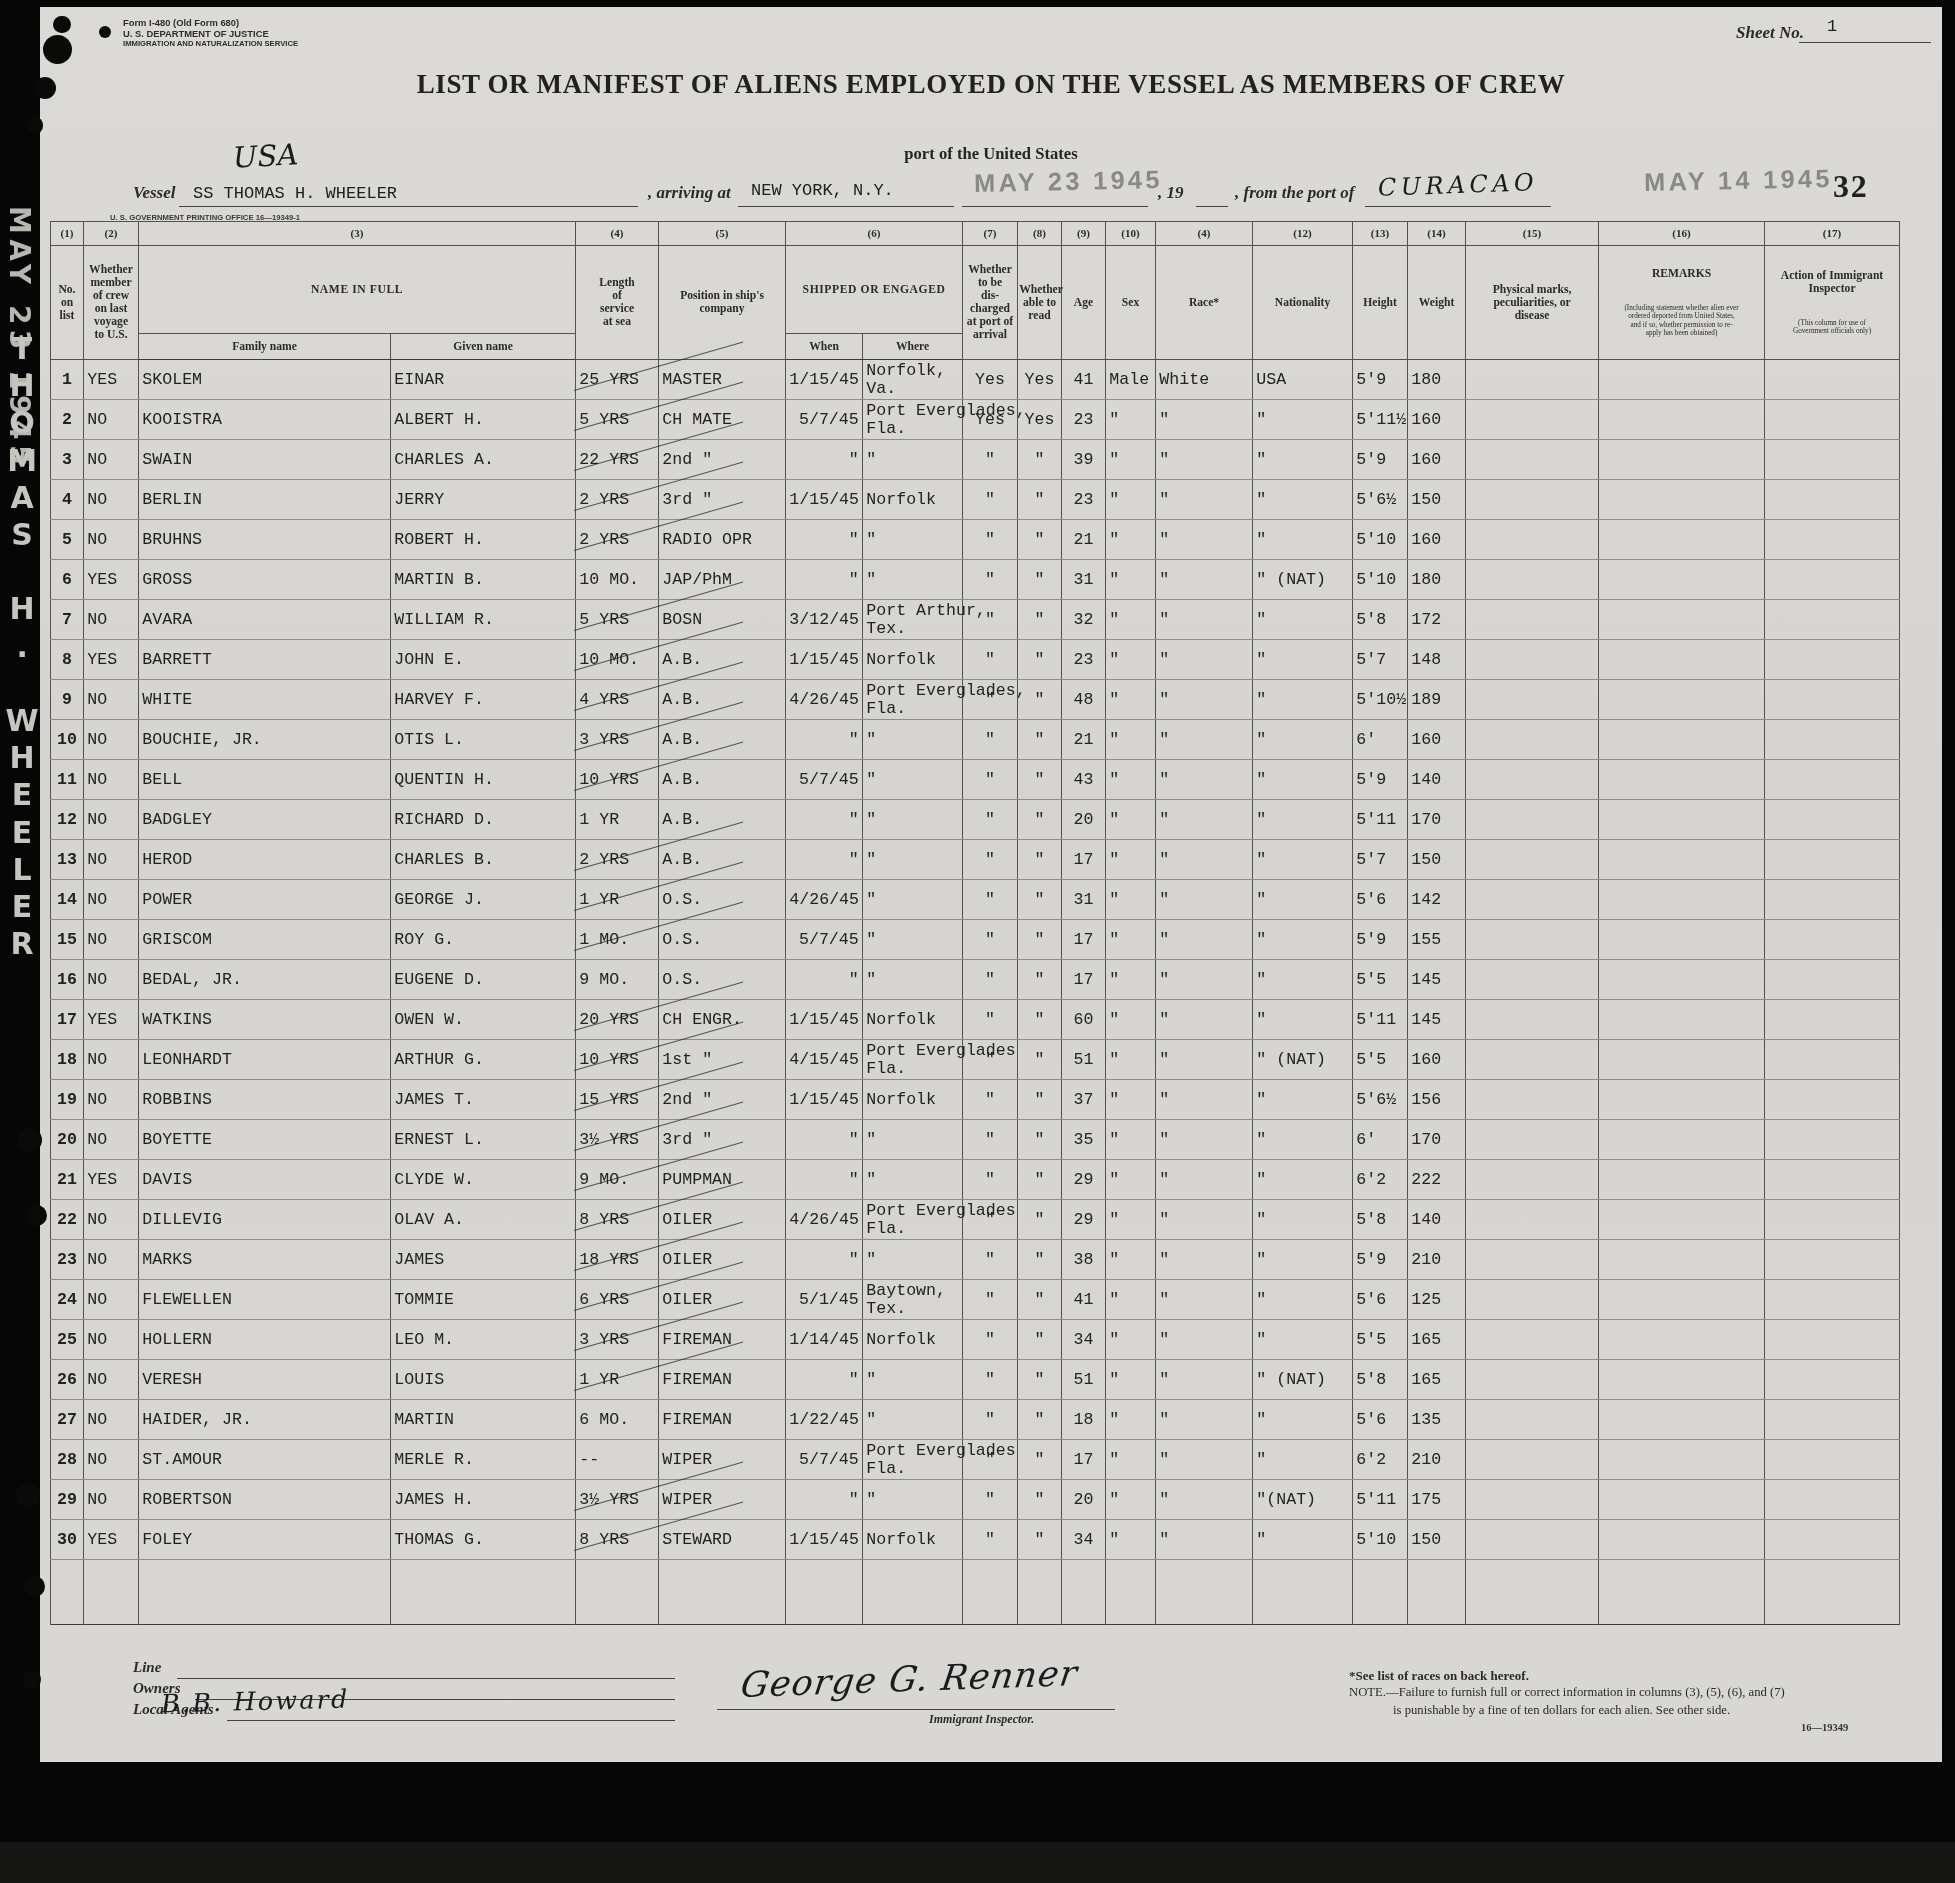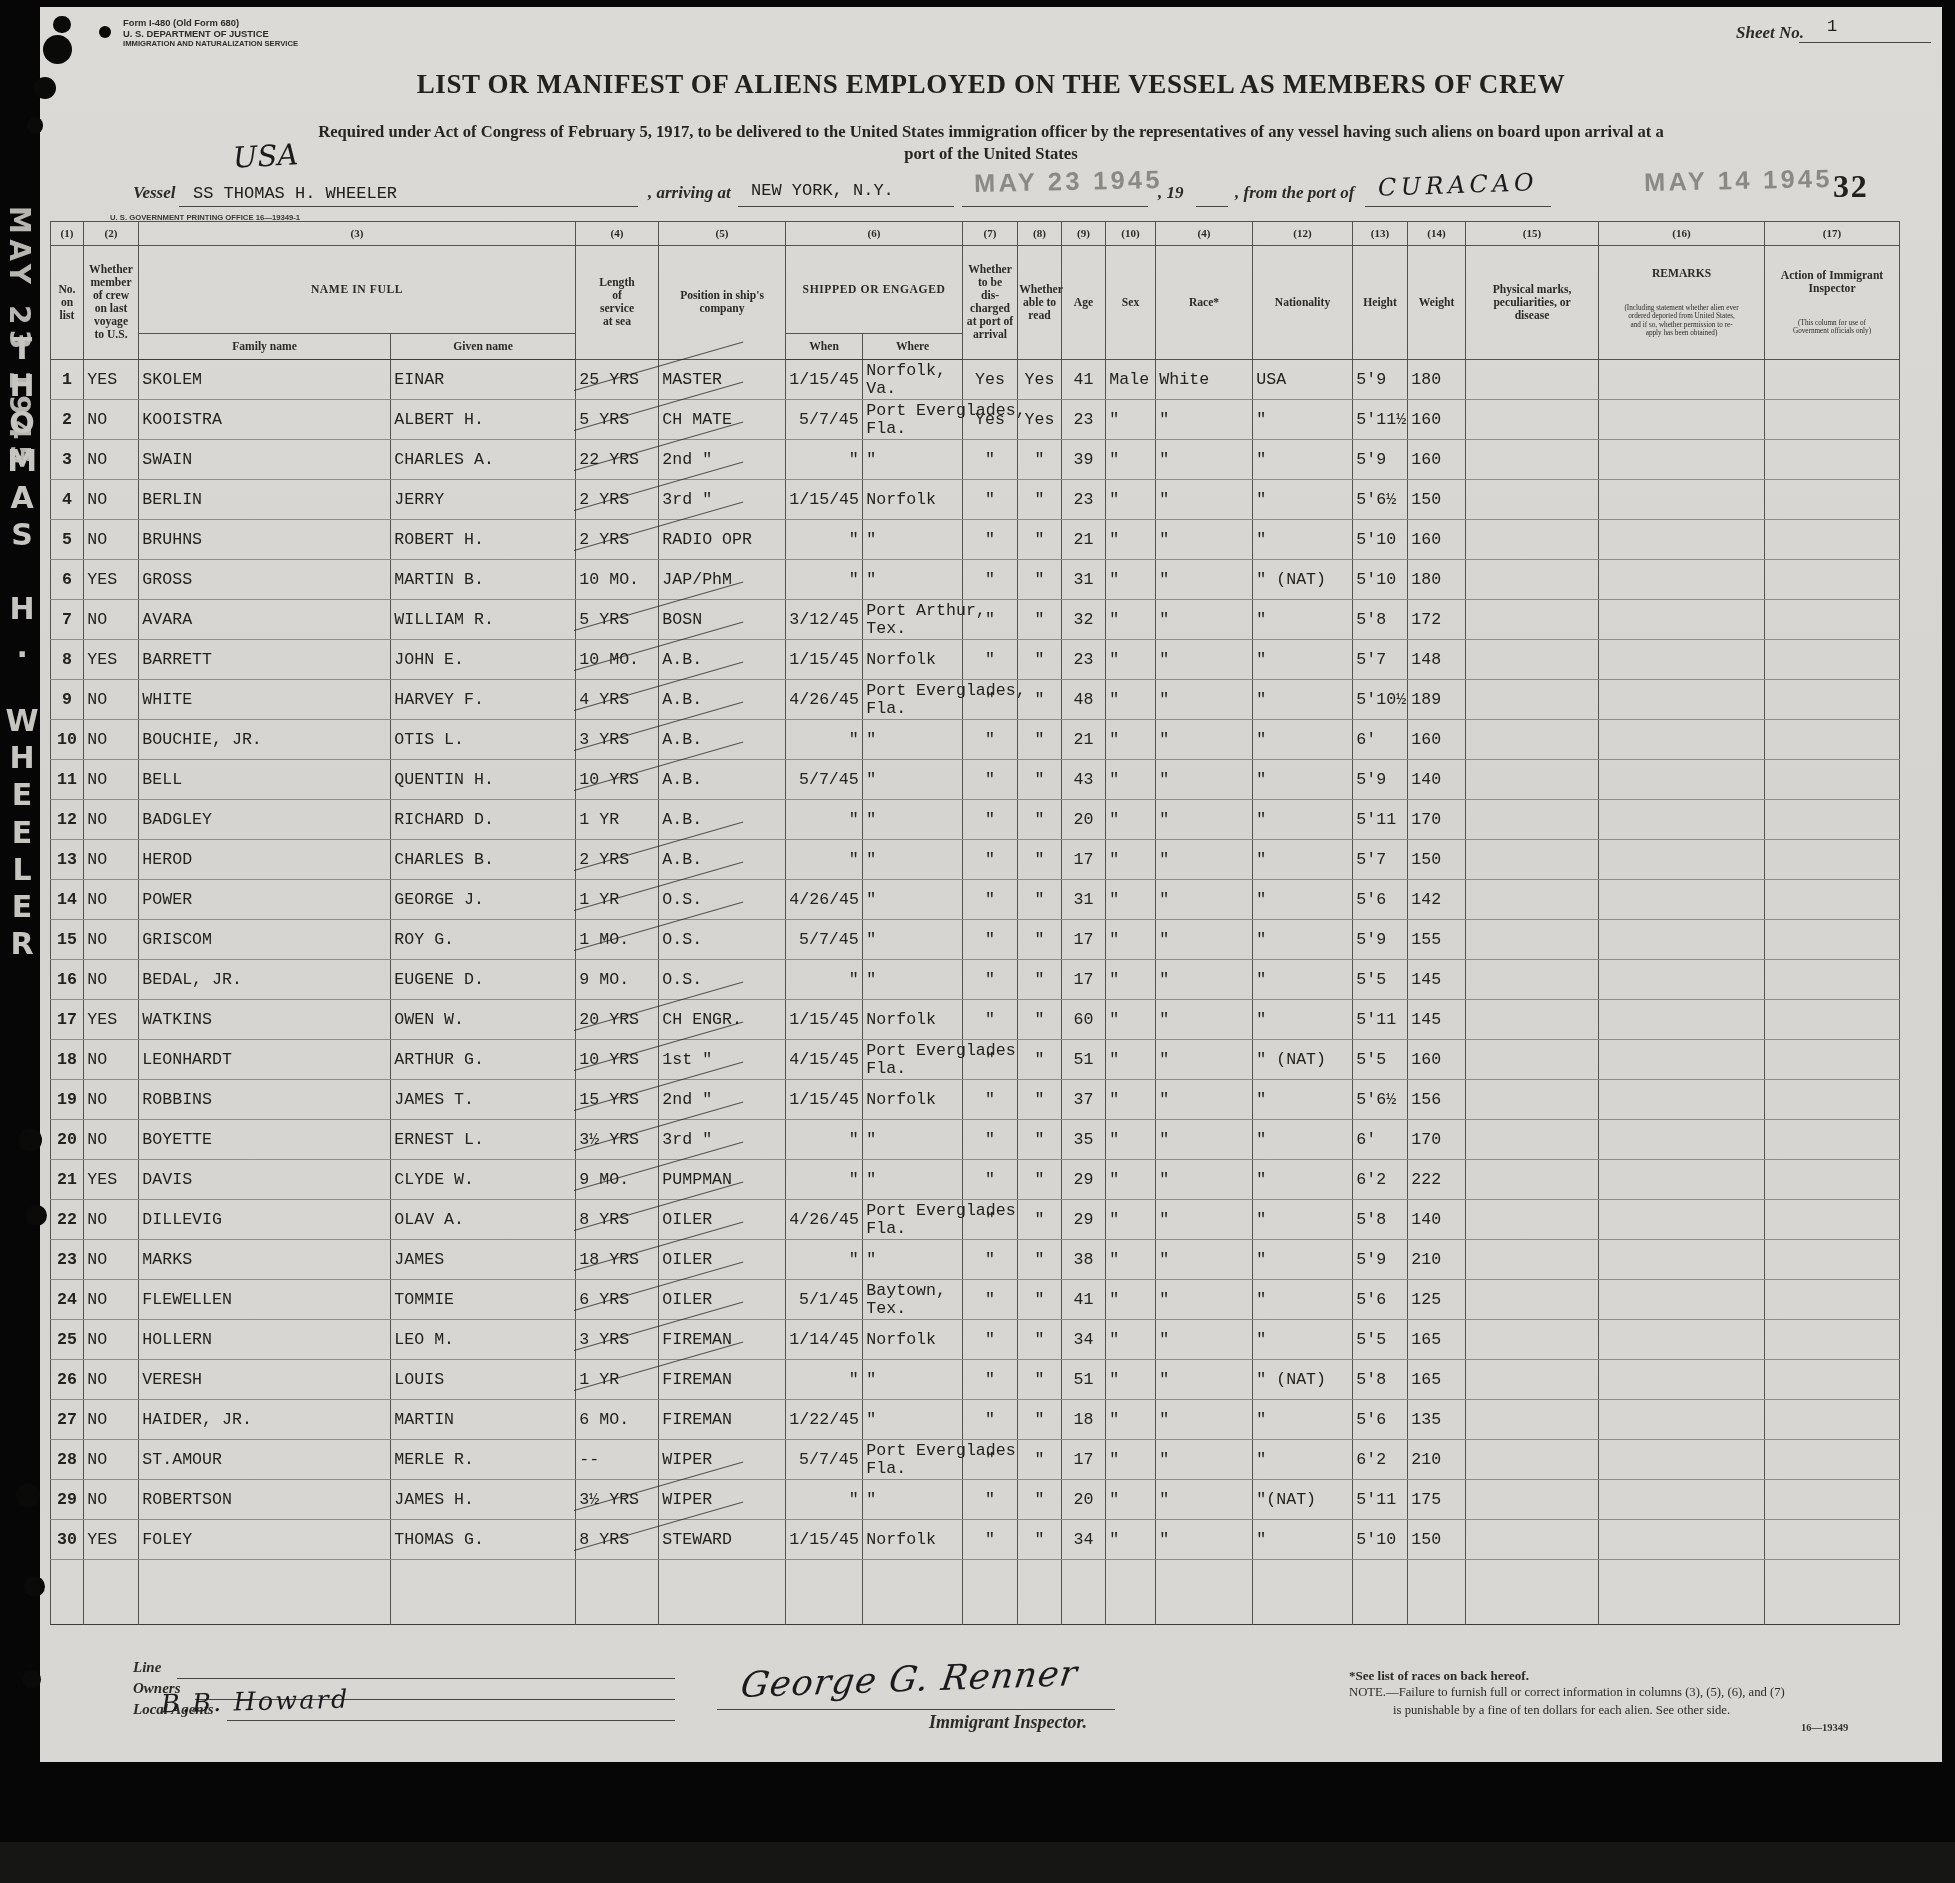--- a/index.html
+++ b/index.html
@@ -130,21 +130,21 @@
   .line-label   { left:93px; top:1652px; }
   .line-rule    { left:137px; top:1671px; width:498px; border-top-width:0.8px; }
   .owners-label { left:93px; top:1673px; }
   .owners-rule  { left:155px; top:1692px; width:480px; border-top-width:0.8px; }
   .agents-label { left:93px; top:1694px; }
   .agents-rule  { left:187px; top:1713px; width:448px; border-top-width:0.8px; }
   .agents-value { left:121px; top:1679px; font-size:25.4px; transform:rotate(-1.5deg); letter-spacing:2.2px; }
 
   .signature { left:701px; top:1652px; font-size:35px; transform:rotate(-2deg) skewX(-10deg); letter-spacing:1.1px; }
   .signature-rule { left:677px; top:1702px; width:398px; }
-  .inspector-label { left:889px; top:1705px; font-style:italic; font-size:18px; font-weight:bold; color:#2b2a26;text-align:right; }
+  .inspector-label { left:889px; top:1705px; font-style:italic; font-size:12px; font-weight:bold; color:#2b2a26;text-align:right; }
 
   .note1 { left:1309px; top:1661px; font-size:13px; font-weight:bold; color:#2b2a26; }
   .note2 { left:1309px; top:1678px; font-size:12.7px; color:#2b2a26; }
   .note3 { left:1353px; top:1696px; font-size:12.7px; color:#2b2a26; }
   .print-code { left:1761px; top:1715px; font-size:10.5px; font-weight:bold; color:#34332f; }
 </style>
 </head>
 <body>
 
 <div class="bottom-strip"></div>
@@ -168,21 +168,20 @@
     <div class="l1">Form I-480 (Old Form 680)</div>
     <div class="l2">U. S. DEPARTMENT OF JUSTICE</div>
     <div class="l3">IMMIGRATION AND NATURALIZATION SERVICE</div>
   </div>
 
   <div class="abs sheet-label v-label">Sheet No.</div>
   <div class="abs sheet-value typed">1</div>
   <div class="rule sheet-rule"></div>
 
   <div class="abs title">LIST OR MANIFEST OF ALIENS EMPLOYED ON THE VESSEL AS MEMBERS OF CREW</div>
-  <div class="abs subtitle1">Required under Act of Congress of February 5, 1917, to be delivered to the United States immigration officer by the representatives of any vessel having such aliens on board upon arrival at a</div>
   <div class="abs subtitle2">port of the United States</div>
 
   <div class="abs usa-note hand">USA</div>
 
   <div class="abs page-number">32</div>
 
   <div class="abs vessel-label v-label">Vessel</div>
   <div class="rule vessel-rule"></div>
   <div class="abs vessel-value typed">SS THOMAS H. WHEELER</div>
   <div class="abs arriving-label v-label">, arriving at</div>

